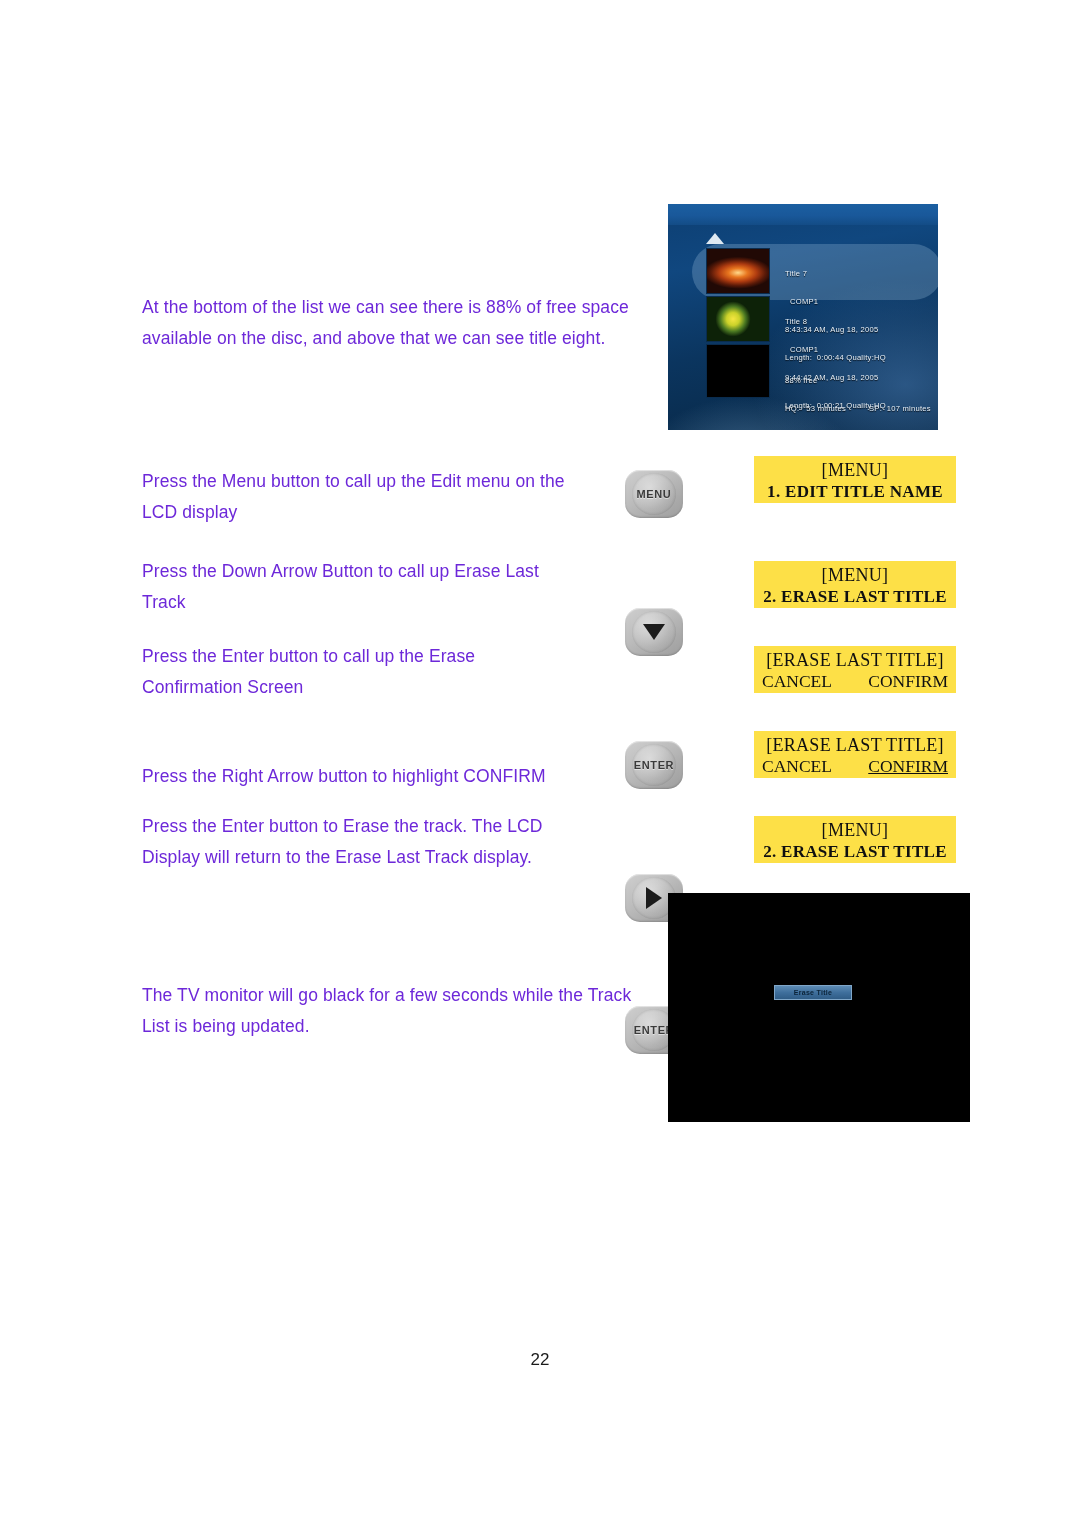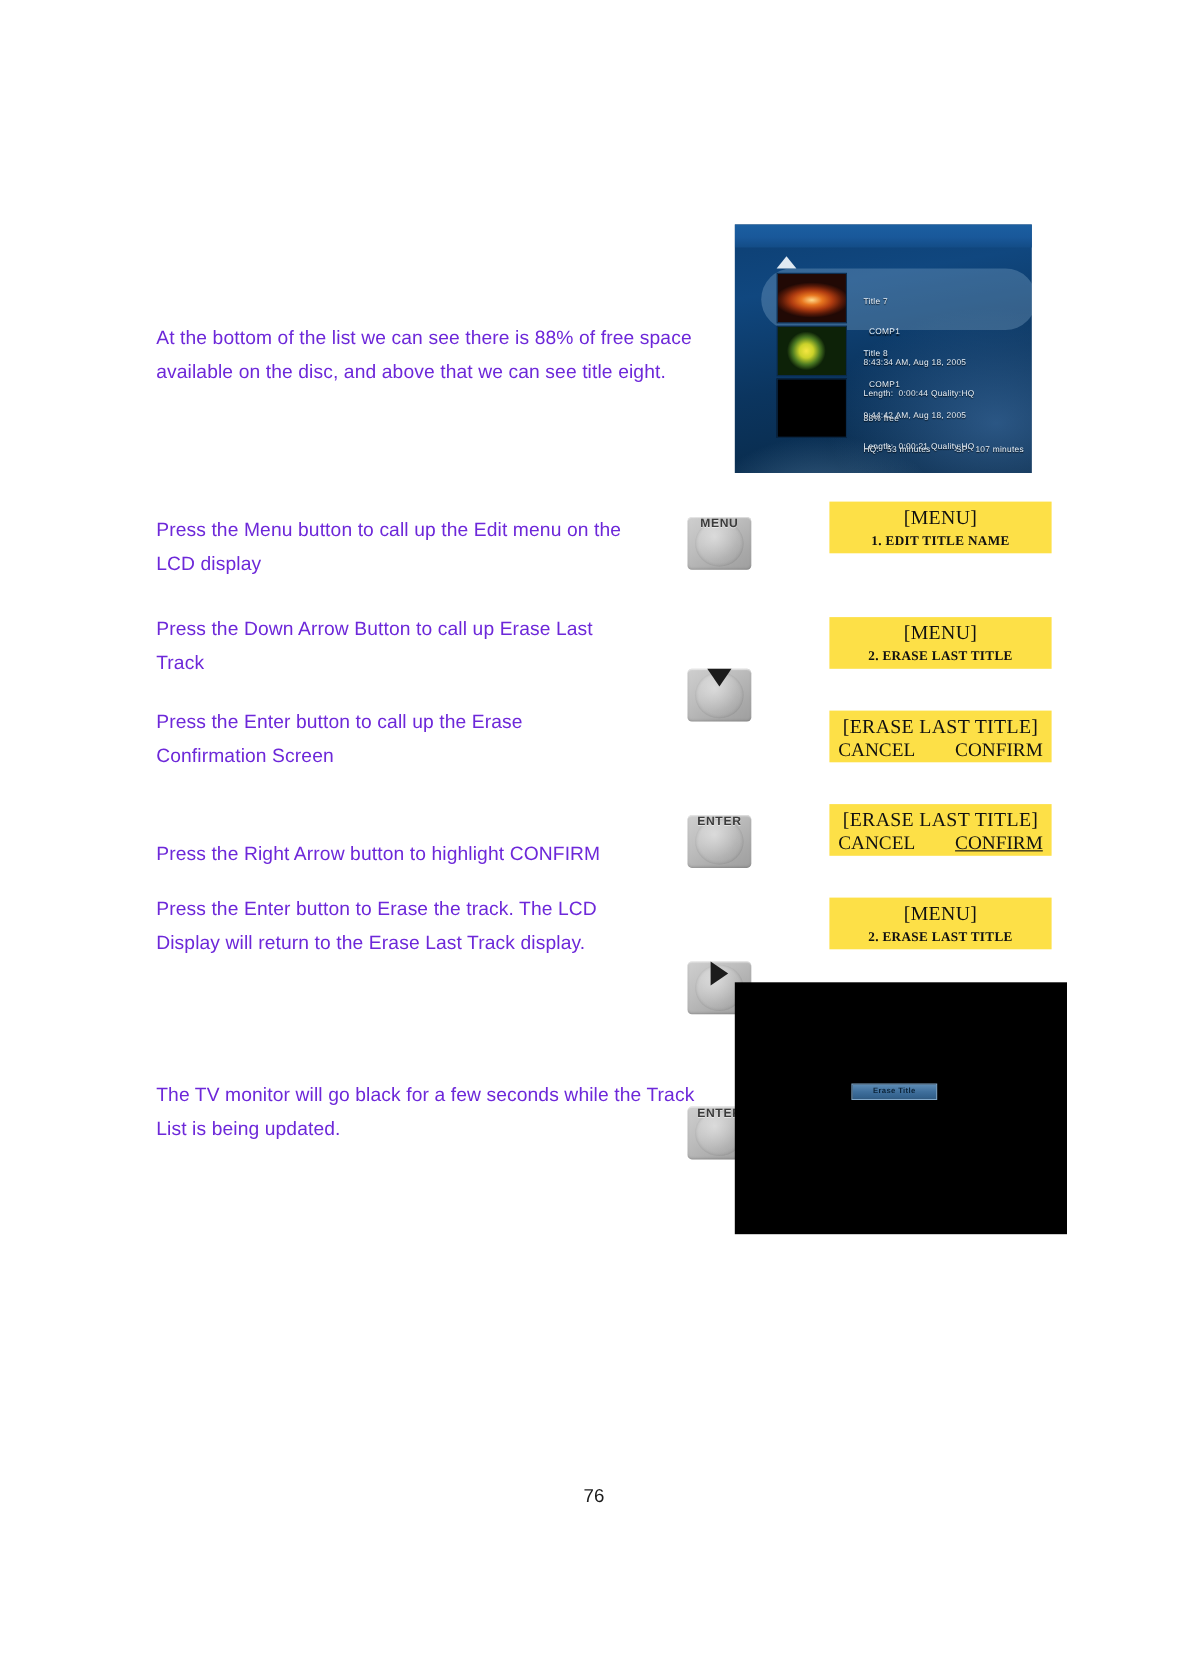--- a/index.html
+++ b/index.html
@@ -102,44 +102,44 @@
     font-family: "Liberation Serif", serif;
     color: #101010;
   }
   .lcd .l1 {
     font-size: 18px;
     line-height: 22px;
     font-weight: 400;
     letter-spacing: 0.3px;
   }
   .lcd .l2 {
-    font-size: 12px;
+    font-size: 17px;
     line-height: 21px;
     font-weight: bold;
     letter-spacing: 0.3px;
   }
   .lcd .row2 {
     display: flex;
     justify-content: space-between;
     padding: 0 2px;
     font-size: 17.5px;
     line-height: 21px;
   }
   .underlined { text-decoration: underline; }
 
   
   .hw-btn {
     width: 58px;
     height: 48px;
-    border-radius: 4px;
+    border-radius: 15px;
     background: linear-gradient(145deg,#cfcfcf 0%, #bdbdbd 40%, #a9a9a9 75%, #9e9e9e 100%);
     box-shadow: inset 0 1px 1px rgba(255,255,255,0.55),
                 inset 0 -1px 2px rgba(0,0,0,0.18);
     display: flex;
-    align-items: flex-start;
+    align-items: center;
     justify-content: center;
     position: relative;
   }
   .hw-btn::before {
     content: "";
     position: absolute;
     left: 7px; top: 3px;
     width: 44px; height: 42px;
     border-radius: 50%;
     background: radial-gradient(ellipse at 40% 35%, rgba(255,255,255,0.45) 0%, rgba(255,255,255,0.08) 55%, rgba(0,0,0,0.06) 100%);
@@ -308,13 +308,13 @@
 <div class="abs lcd" style="left:754px; top:816px;">
   <div class="l1">[MENU]</div>
   <div class="l2">2. ERASE LAST TITLE</div>
 </div>
 
 <div class="abs tv-black"></div>
 <div class="abs erase-bar">
   <span>Erase Title</span>
 </div>
 
-<div class="abs page-no">76</div>
+<div class="abs page-no">22</div>
 
 </body></html>

